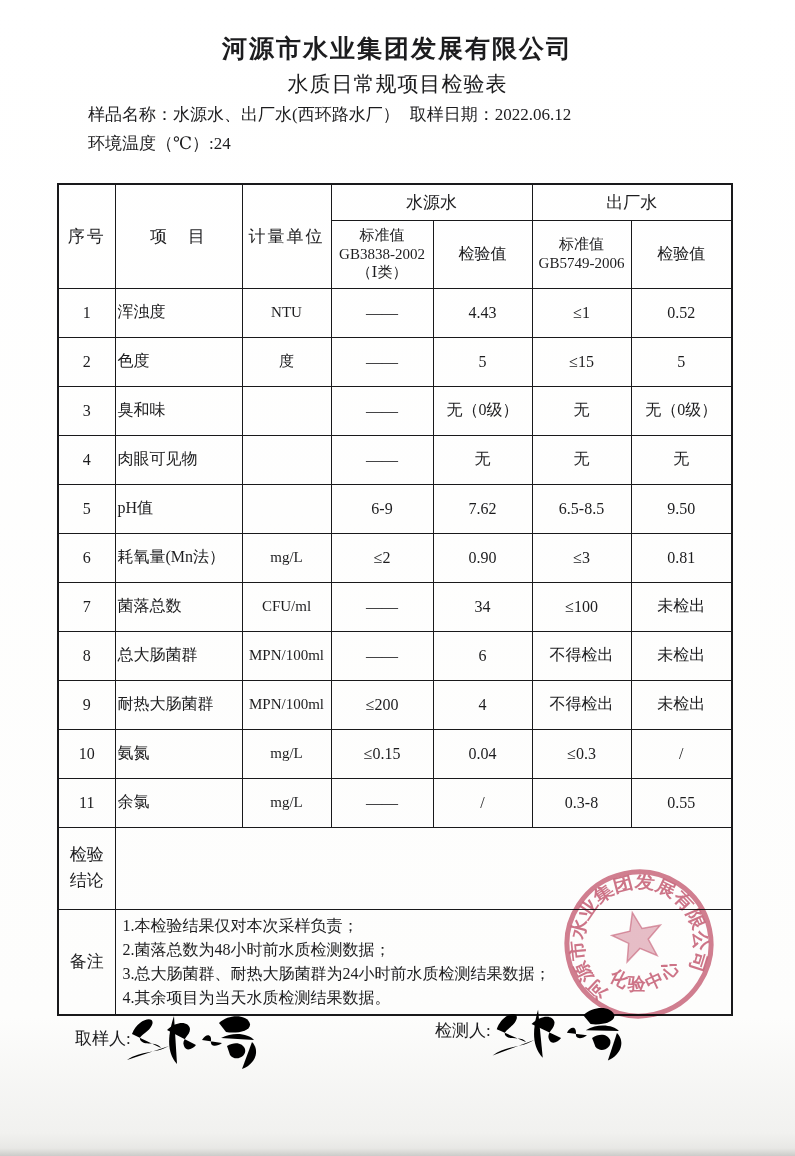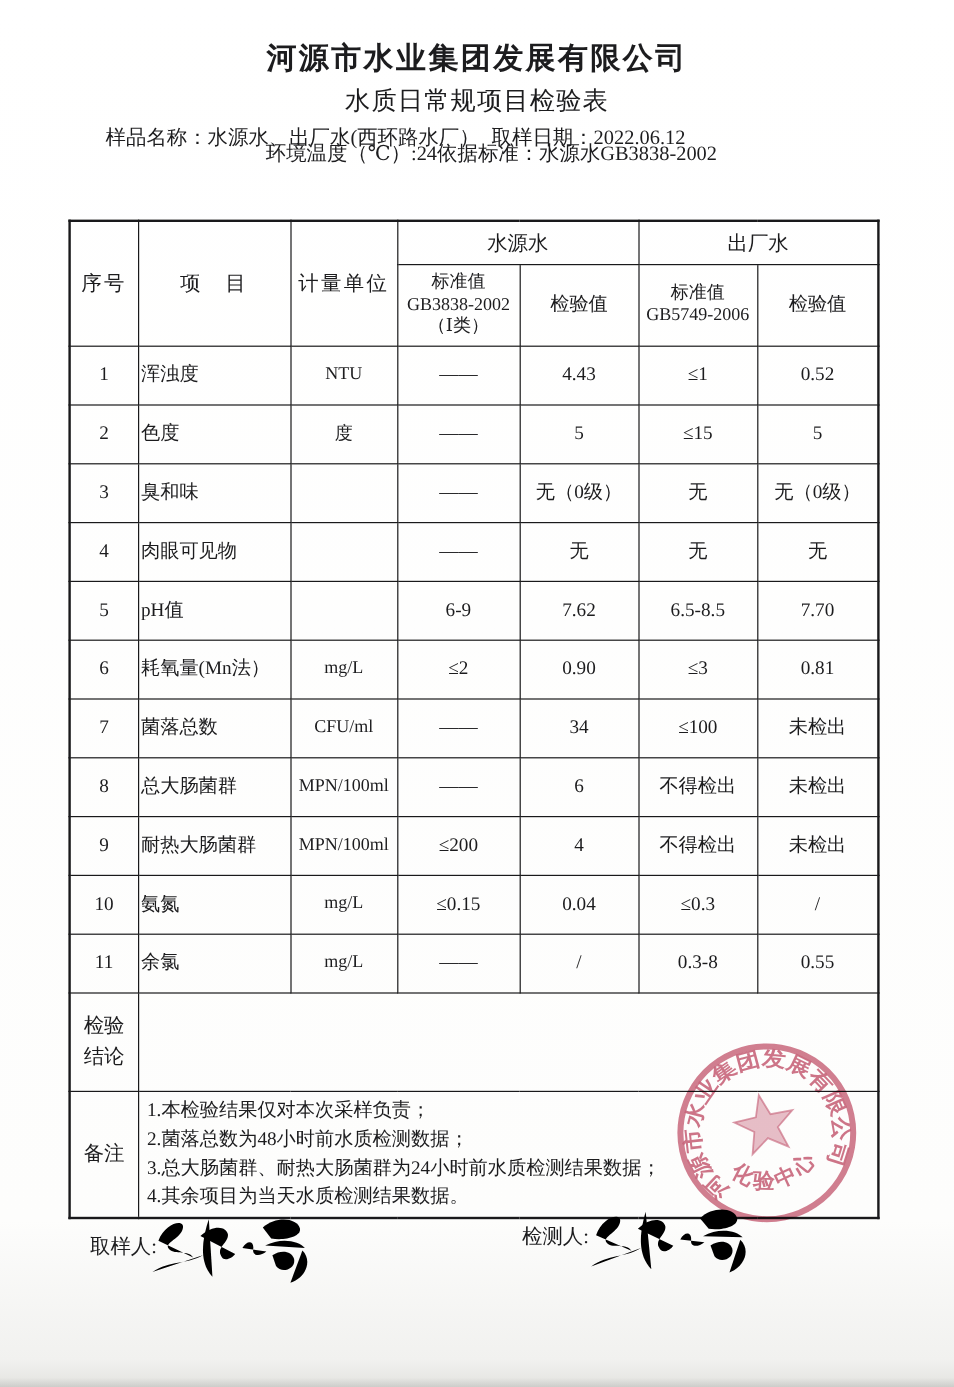--- a/index.html
+++ b/index.html
@@ -13,21 +13,21 @@
   .page::after{
     content:""; position:absolute; left:0; right:0; bottom:0; height:8px;
     background:linear-gradient(180deg,rgba(0,0,0,0),rgba(0,0,0,0.10)); pointer-events:none;
   }
   .company { position:absolute; top:32px; left:0; width:100%; text-align:center;
     font-size:25px; font-weight:bold; letter-spacing:2px; }
   .doc-title { position:absolute; top:70px; left:0; width:100%; text-align:center;
     font-size:21px; letter-spacing:1px; }
   .info-line { position:absolute; left:88px; width:643px; font-size:17px; white-space:nowrap; }
   .l1 { top:103px; }
-  .l2 { top:116px; display:flex; justify-content:center; }
+  .l2 { top:132px; display:flex; justify-content:flex-start;flex-direction:column; }
   .l3 { top:160px; display:flex; justify-content:space-between; }
   .gap-left { margin-left:10px; }
 
   table.report {
     position:absolute; left:57px; top:183px; width:674px;
     border-collapse:collapse; table-layout:fixed;
     border:2.5px solid var(--border);
   }
   .report th, .report td {
     border:1.5px solid var(--border); font-weight:normal; text-align:center;
@@ -69,21 +69,20 @@
 
   <div class="company">河源市水业集团发展有限公司</div>
   <div class="doc-title">水质日常规项目检验表</div>
 
   <div class="info-line l1">
     <span>样品名称：</span><span>水源水、出厂水(西环路水厂）</span><span class="gap-left">取样日期：</span><span>2022.06.12</span>
   </div>
 
   <div class="info-line l2">
     <span>环境温度（℃）:24</span>
-    <span><span>依据标准：</span><span>水源水GB3838-2002</span></span>
   </div>
 
 
   <table class="report">
     <colgroup>
       <col style="width:57px">
         <col style="width:127px">
         <col style="width:89px">
       <col style="width:102px">
         <col style="width:99px">
@@ -149,21 +148,21 @@
       <td>无</td>
     </tr>
 
     <tr class="data-row">
       <td class="c-seq">5</td>
       <td class="c-item">pH值</td>
       <td class="c-unit"></td>
       <td>6-9</td>
       <td>7.62</td>
       <td>6.5-8.5</td>
-      <td>7.70</td>
+      <td>9.50</td>
     </tr>
 
     <tr class="data-row">
       <td class="c-seq">6</td>
       <td class="c-item">耗氧量(Mn法）</td>
       <td class="c-unit">mg/L</td>
       <td>≤2</td>
       <td>0.90</td>
       <td>≤3</td>
       <td>0.81</td>

